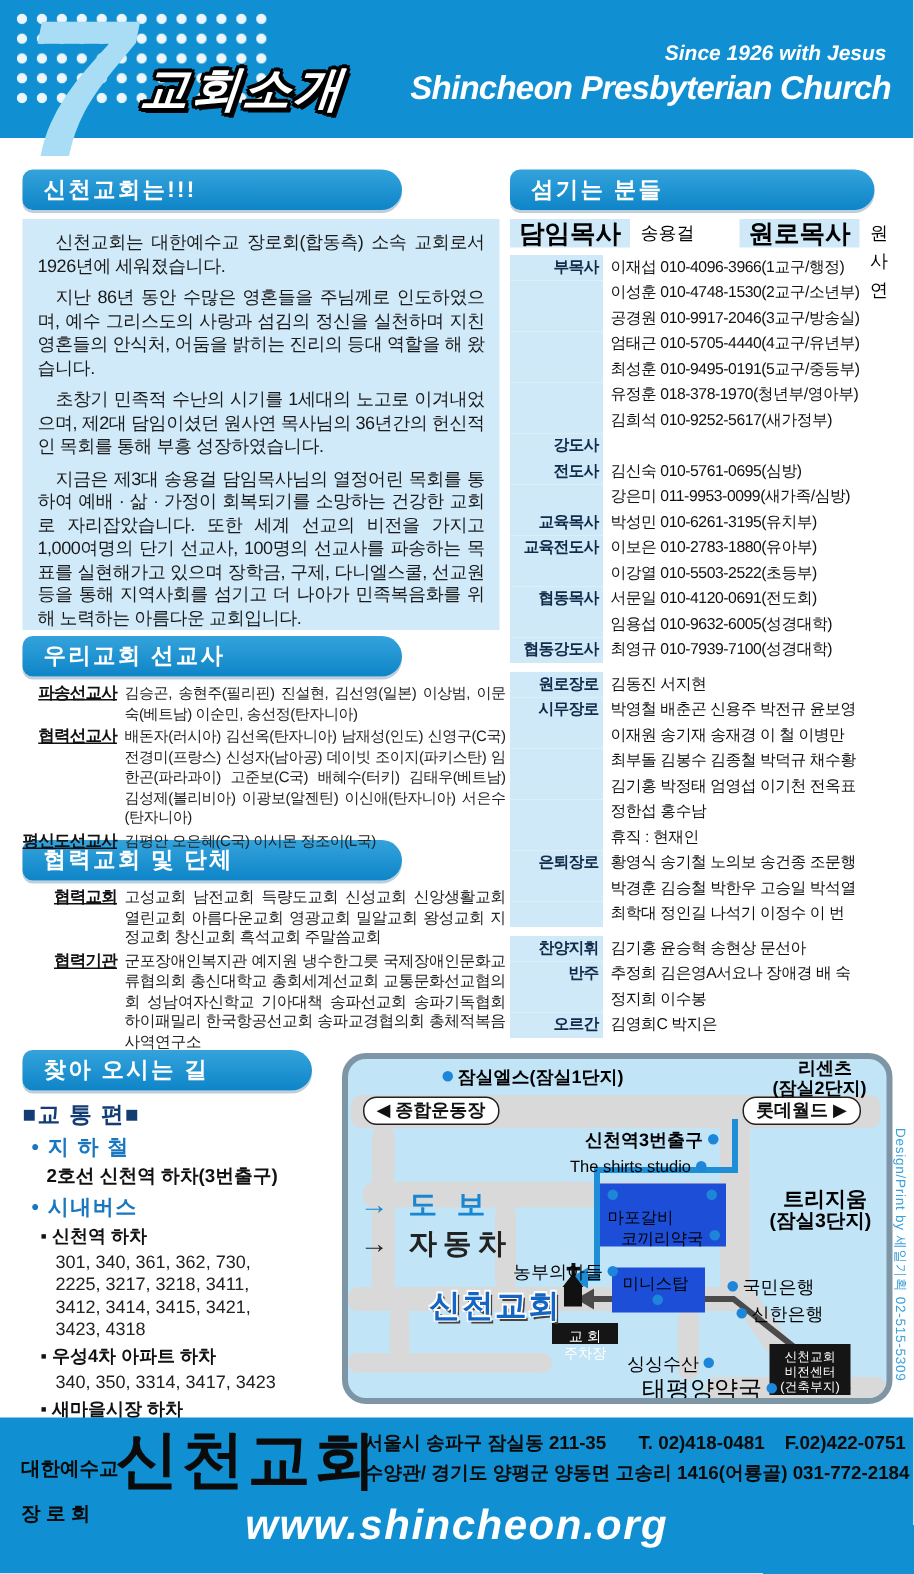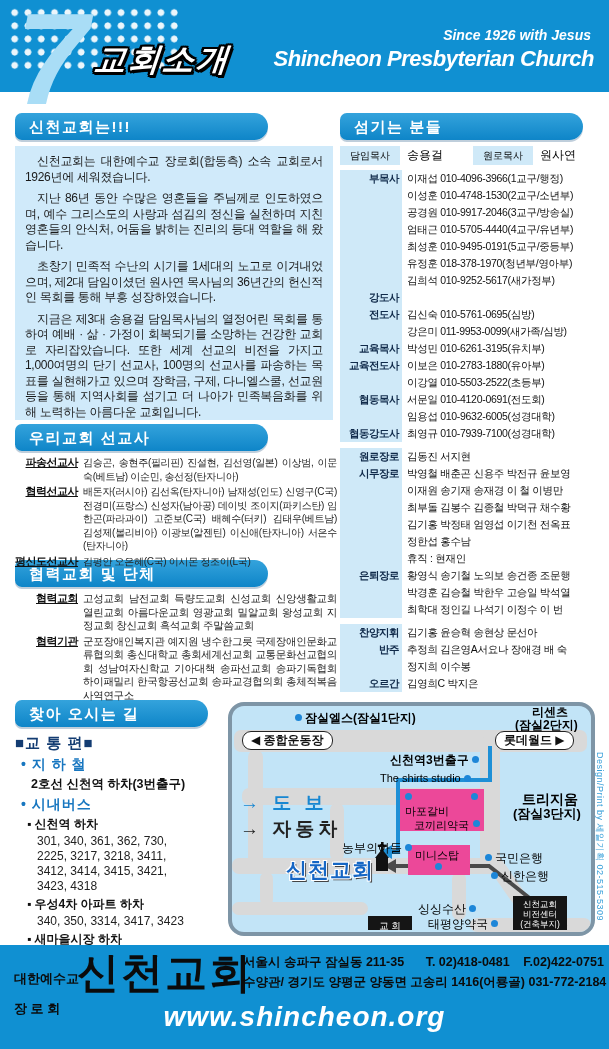--- a/index.html
+++ b/index.html
@@ -52,40 +52,40 @@
   .t-title{font-size:15px;font-weight:bold;color:#133c72;letter-spacing:1px;margin-bottom:3px;}
   .t-sub{font-size:14px;font-weight:bold;color:#1877c0;margin:3px 0 2px 6px;letter-spacing:1px;}
   .t-val{font-size:12.5px;color:#111;margin:0 0 2px 16px;font-weight:bold;}
   .stop-name{font-size:12px;font-weight:bold;color:#111;margin:2px 0 1px 12px;}
   .stop-name::before{content:"▪ ";}
   .stop-nums{font-size:12px;color:#222;margin-left:22px;width:162px;line-height:15px;}
 
   
   #serving{position:absolute;left:340px;top:146px;width:258px;}
   .shead{display:flex;height:19px;line-height:19px;margin-bottom:5px;}
-  .shead .hl{width:60px;background:#cfe9f8;font-weight:normal;font-size:10px;text-align:center;flex:none;}
+  .shead .hl{width:80px;background:#cfe9f8;font-weight:bold;font-size:17px;text-align:center;flex:none;}
   .shead .hv{width:66px;padding-left:7px;font-size:12px;flex:none;}
   .shead .hv2{flex:1;padding-left:7px;font-size:12px;}
   .sgroup{margin-bottom:6px;}
   .srow{display:flex;height:17px;}
   .slabel{width:62px;flex:none;background:#cfe9f8;font-weight:bold;font-size:10.5px;line-height:17px;
           text-align:right;padding-right:3px;box-sizing:border-box;color:#102a4a;letter-spacing:-0.5px;}
   .sval{padding-left:5px;font-size:10.5px;line-height:17px;color:#111;white-space:nowrap;letter-spacing:-0.3px;}
 
   
   #map{position:absolute;left:228px;top:702px;width:367px;height:234px;background:#c2e4f7;
        border:4px solid #7e95a6;border-radius:16px;box-sizing:border-box;}
   #map-inner{position:absolute;left:0;top:0;right:0;bottom:0;overflow:hidden;border-radius:12px;}
   .road{position:absolute;background:#d9d9d9;border-radius:7px;}
   .m-lbl{position:absolute;color:#000000;white-space:nowrap;line-height:1.1;}
   .m-dot{display:inline-block;width:7px;height:7px;border-radius:50%;background:#1d86d8;
          vertical-align:middle;margin:0 3px 2px 3px;}
   .m-pill{position:absolute;background:#ffffff;border:1.5px solid #222;border-radius:9px;font-size:12px;
           font-weight:bold;color:#111;padding:0 8px;height:17px;line-height:17px;white-space:nowrap;}
-  .m-box-w{position:absolute;background:#ec4899;}
+  .m-box-w{position:absolute;background:#1d4ed8;}
   .m-box-b{position:absolute;background:#151515;color:#fff;text-align:center;}
   .legend{position:absolute;font-weight:bold;font-size:19px;letter-spacing:4px;white-space:nowrap;}
   .legend.walk{left:8px;top:84px;color:#1787d2;}
   .legend.car{left:8px;top:110px;color:#222;}
   .church-name{position:absolute;left:54px;top:150px;font-size:21px;font-weight:900;color:#1566c4;
                letter-spacing:1px;white-space:nowrap;
                text-shadow:-1px -1px 0 #fff,1px -1px 0 #fff,-1px 1px 0 #fff,1px 1px 0 #fff,2px 2px 0 #444;}
   .church-icon{position:absolute;left:140px;top:136px;}
   #route-arrows{position:absolute;left:0;top:0;}
 
@@ -339,21 +339,21 @@
         <span style="position:absolute;left:5px;top:15px;font-size:11px;">마포갈비</span>
         <span style="position:absolute;left:14px;top:29px;font-size:11px;">코끼리약국</span>
         <span class="m-dot" style="position:absolute;left:73px;top:31px;margin:0;"></span>
       </div>
 
       <div class="m-box-w" style="left:176px;top:139px;width:62px;height:30px;">
         <span style="position:absolute;left:7px;top:3px;font-size:11px;">미니스탑</span>
         <span class="m-dot" style="position:absolute;left:27px;top:18px;margin:0;"></span>
       </div>
 
-      <div class="m-box-b" style="left:136px;top:176px;width:44px;height:14px;font-size:9.5px;line-height:11px;padding-top:4px;box-sizing:border-box;margin-top:34px;">
+      <div class="m-box-b" style="left:136px;top:176px;width:44px;height:14px;font-size:9.5px;line-height:11px;padding-top:4px;box-sizing:border-box;">
         <div>교 회</div>
         <div>주차장</div>
       </div>
 
       <div class="m-box-b" style="left:281px;top:190px;width:54px;height:34px;font-size:8.5px;line-height:10px;padding-top:3px;box-sizing:border-box;">
         <div>신천교회</div>
         <div>비전센터</div>
         <div>(건축부지)</div>
       </div>
 
@@ -368,21 +368,21 @@
         <div class="m-lbl" style="left: 300px; top: 0px; font-size: 12px; font-weight: bold;"><span>리센츠</span></div>
         <div class="m-lbl" style="left: 283px; top: 13px; font-size: 12px; font-weight: bold;"><span>(잠실2단지)</span></div>
         <div class="m-lbl" style="left: 158px; top: 48px; font-size: 12px; font-weight: bold;"><span>신천역3번출구</span><span class="m-dot"></span></div>
         <div class="m-lbl" style="left: 148px; top: 66px; font-size: 11px;"><span>The shirts studio</span><span class="m-dot"></span></div>
         <div class="m-lbl" style="left: 290px; top: 86px; font-size: 14px; font-weight: bold;"><span>트리지움</span></div>
         <div class="m-lbl" style="left: 281px; top: 101px; font-size: 13px; font-weight: bold;"><span>(잠실3단지)</span></div>
         <div class="m-lbl" style="left: 94px; top: 136px; font-size: 12px; margin-left: 16px;"><span>농부의아들</span><span class="m-dot"></span></div>
         <div class="m-lbl" style="left: 250px; top: 146px; font-size: 12px;"><span class="m-dot"></span><span>국민은행</span></div>
         <div class="m-lbl" style="left: 256px; top: 164px; font-size: 12px;"><span class="m-dot"></span><span>신한은행</span></div>
         <div class="m-lbl" style="left: 186px; top: 197px; font-size: 12px;"><span>싱싱수산</span><span class="m-dot"></span></div>
-        <div class="m-lbl" style="left: 196px; top: 212px; font-size: 12px;"><span>태평양약국</span><span class="m-dot"></span></div>
+        <div class="m-lbl" style="left: 196px; top: 212px; font-size: 16px;"><span>태평양약국</span><span class="m-dot"></span></div>
       </div>
   </div>
 
   <div id="credit">Design/Print by 세일기획 02-515-5309</div>
 
   <div id="footer">
     <div class="f-org">
       <span>대한예수교</span><br>
       <span>장 로 회</span>
     </div>

